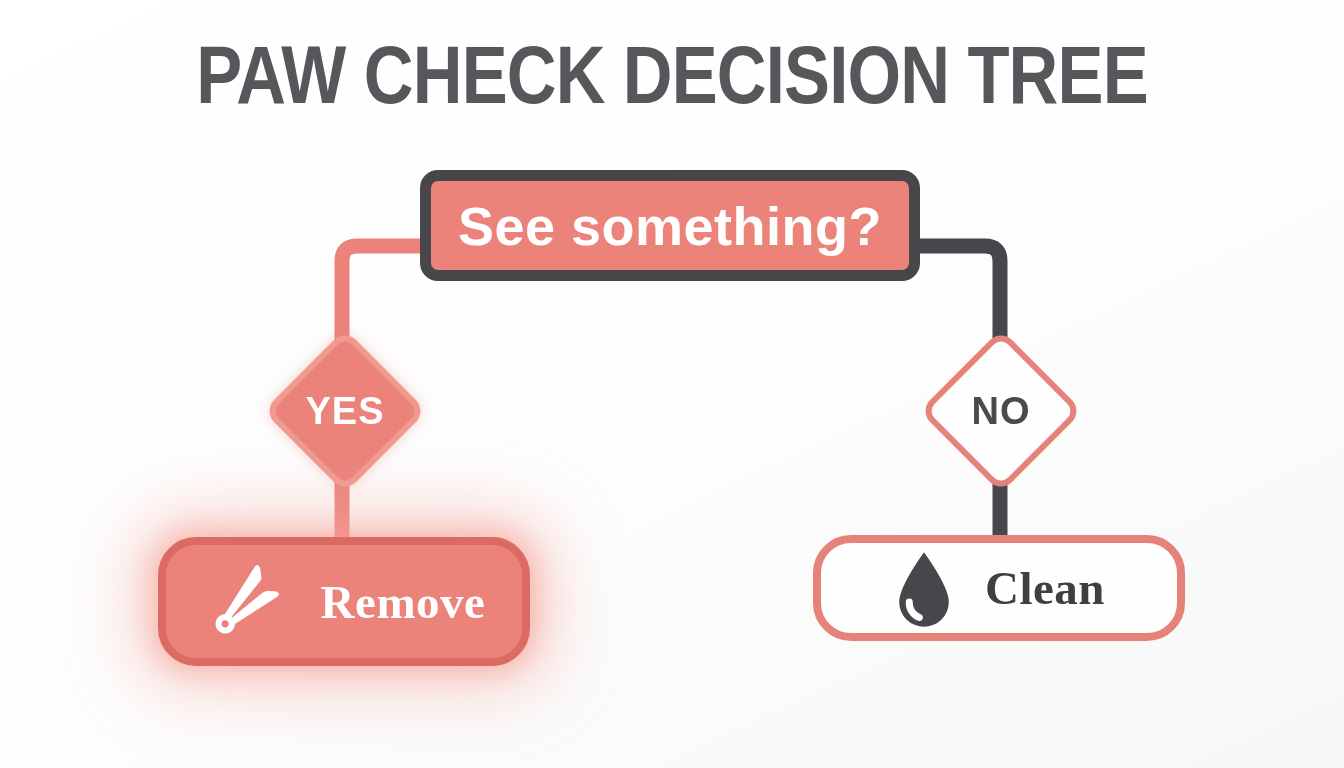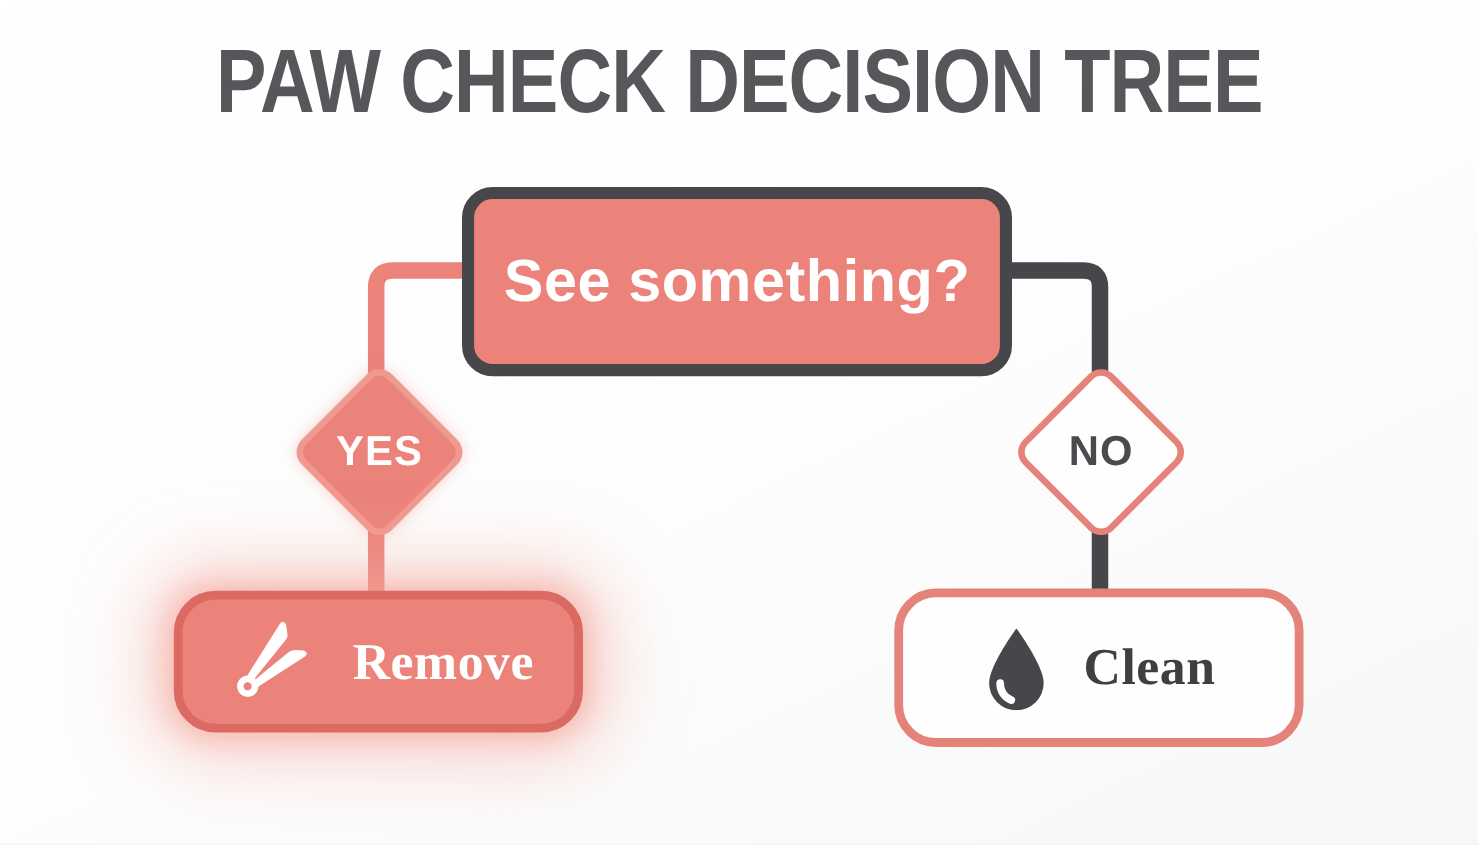--- a/index.html
+++ b/index.html
@@ -36,25 +36,25 @@
   .connectors {
     position: absolute;
     left: 0; top: 0;
     width: 1344px; height: 768px;
   }
 
   
   .root-node {
     position: absolute;
     left: 420px; top: 170px;
-    width: 500px; height: 172px;
+    width: 500px; height: 111px;
     box-sizing: border-box;
     background: #EB837B;
     border: 11px solid #47474B;
-    border-radius: 28px;
+    border-radius: 18px;
     display: flex;
     align-items: center;
     justify-content: center;
   }
   .root-node .label {
     color: #ffffff;
     font-size: 54px;
     font-weight: bold;
     letter-spacing: 0.5px;
   }
@@ -105,21 +105,21 @@
   .leaf-remove {
     left: 158px; top: 537px;
     width: 372px; height: 129px;
     background: #EB837B;
     border: 8px solid #DB6B62;
     box-shadow: 0 0 22px 8px rgba(243,150,138,0.45),
                 0 0 60px 28px rgba(248,180,170,0.50);
   }
   .leaf-clean {
     left: 813px; top: 535px;
-    width: 372px; height: 144px;
+    width: 372px; height: 106px;
     background: #FEFEFE;
     border: 8px solid #E5837B;
   }
   .leaf .label {
     font-size: 47px;
     font-weight: bold;
     letter-spacing: 0.5px;
     font-family: Liberation Serif, serif;
   }
   .leaf-remove .label { color: #ffffff; }

